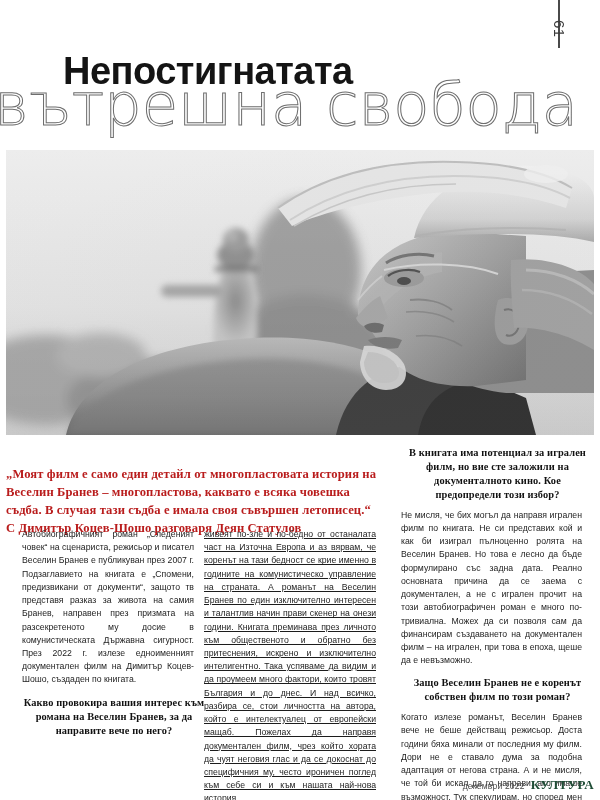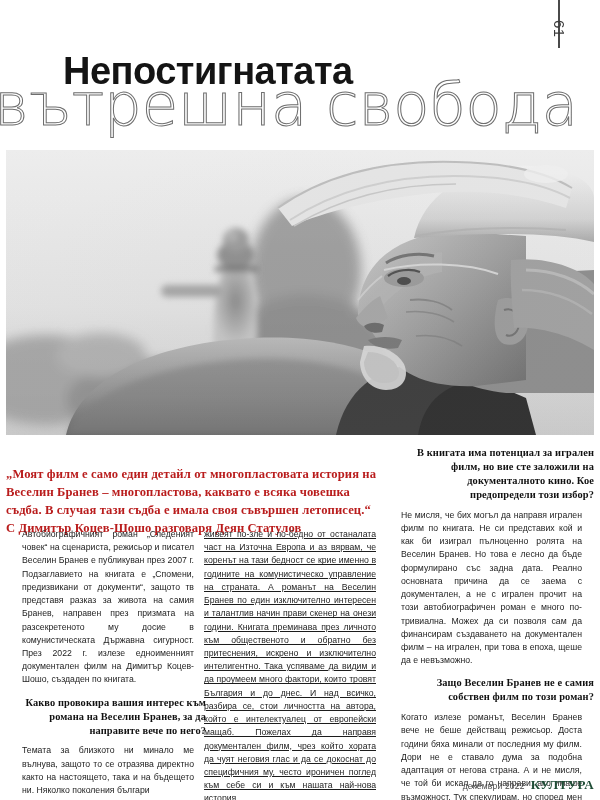--- a/index.html
+++ b/index.html
@@ -124,21 +124,21 @@
     hyphens: auto;
   }
   .col p { margin: 0 12px 0 0; text-indent: 0; }
   .col h3 {
     margin: 9px 0 7px 0;
     font-family: "Liberation Serif", serif;
     font-weight: bold;
     font-size: 10.4px;
     line-height: 1.34;
     color: #111111;
-    text-align: right;
+    text-align: center;
     letter-spacing: 0.1px;
   }
   #col1 { left: 22px;   width: 184px; }
   #col2 { left: 204px; width: 184px; text-decoration: underline; }
   #col3 { left: 401px; width: 193px; top: 446px; }
   #col3 h3:first-child { margin-top: 0; }
 
   
   .footer {
     position: absolute;
@@ -297,31 +297,30 @@
       <rect x="0" y="0" width="588" height="285" fill="none" stroke="#ffffff" stroke-width="0"></rect>
       <rect x="0" y="0" width="588" height="285" fill="url(#blur1)" opacity="0.05"></rect>
     </svg>
   </div>
 
   <div class="standfirst">„Моят филм е само един детайл от многопластовата история на Веселин Бранев – многопластова, каквато е всяка човешка съдба. В случая тази съдба е имала своя съвършен летописец.“ С Димитър Коцев-Шошо разговаря Деян Статулов</div>
 
   <div class="col" id="col1">
     <p>Автобиографичният роман „Следеният човек“ на сценариста, режисьор и писател Веселин Бранев е публикуван през 2007 г. Подзаглавието на книгата е „Спомени, предизвикани от документи“, защото тв представя разказ за живота на самия Бранев, направен през призмата на разсекретеното му досие в комунистическата Държавна сигурност. През 2022 г. излезе едноименният документален филм на Димитър Коцев-Шошо, създаден по книгата.</p>
     <h3>Какво провокира вашия интерес към романа на Веселин Бранев, за да направите вече по него?</h3>
-    <p>Темата за близкото ни минало ме вълнува, защото то се отразява директно както на настоящето, така и на бъдещето ни. Няколко поколения българи</p>
   </div>
 
   <div class="col" id="col2">
     <p>живеят по-зле и по-бедно от останалата част на Източна Европа и аз вярвам, че коренът на тази бедност се крие именно в годините на комунистическо управление на страната. А романът на Веселин Бранев по един изключително интересен и талантлив начин прави скенер на онези години. Книгата преминава през личното към общественото и обратно без притеснения, искрено и изключително интелигентно. Така успяваме да видим и да проумеем много фактори, които тровят България и до днес. И над всичко, разбира се, стои личността на автора, който е интелектуалец от европейски мащаб. Пожелах да направя документален филм, чрез който хората да чуят неговия глас и да се докоснат до специфичния му, често ироничен поглед към себе си и към нашата най-нова история.</p>
   </div>
 
   <div class="col" id="col3">
     <h3>В книгата има потенциал за игрален филм, но вие сте заложили на документалното кино. Кое предопредели този избор?</h3>
     <p>Не мисля, че бих могъл да направя игрален филм по книгата. Не си представих кой и как би изиграл пълноценно ролята на Веселин Бранев. Но това е лесно да бъде формулирано със задна дата. Реално основната причина да се заема с документален, а не с игрален прочит на този автобиографичен роман е много по-тривиална. Можех да си позволя сам да финансирам създаването на документален филм – на игрален, при това в епоха, щеше да е невъзможно.</p>
-    <h3>Защо Веселин Бранев не е самия собствен филм по този роман?</h3>
+    <h3>Защо Веселин Бранев не е коренът собствен филм по този роман?</h3>
     <p>Когато излезе романът, Веселин Бранев вече не беше действащ режисьор. Доста години бяха минали от последния му филм. Дори не е ставало дума за подобна адаптация от негова страна. А и не мисля, че той би искал да го направи, ако имаше възможност. Тук спекулирам, но според мен той щеше да предостави на друг възможността да</p>
   </div>
 
   <div class="footer">
     <span class="footer-date">декември 2022</span>
     <span class="footer-brand">КУЛТУРА</span>
   </div>
 
 </div>
 

